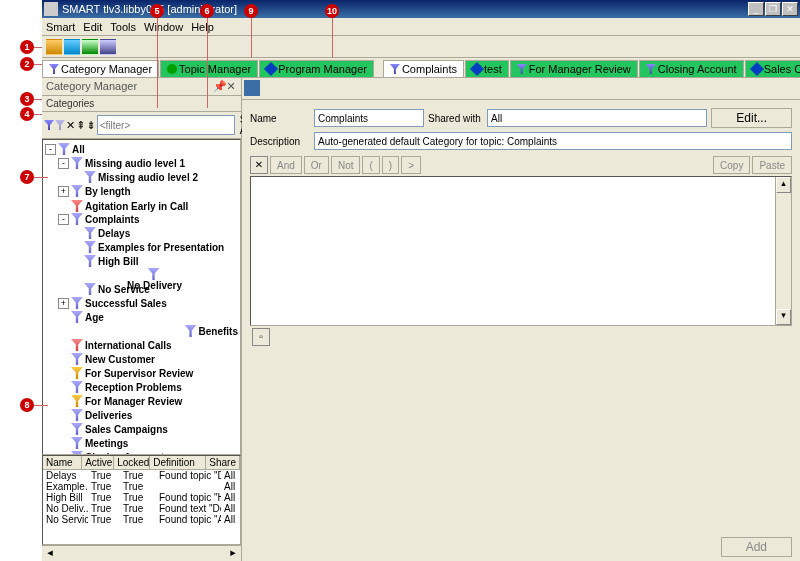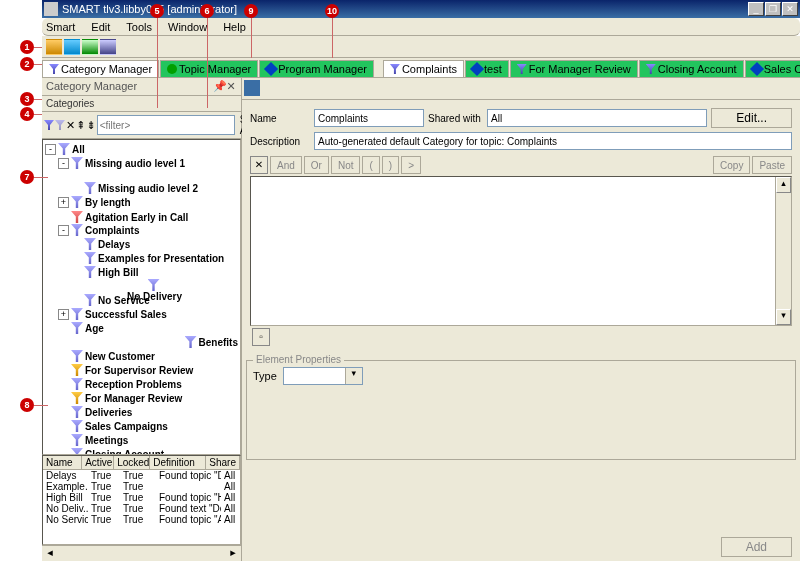--- a/index.html
+++ b/index.html
@@ -9,21 +9,21 @@
     .callout { position: absolute; width: 14px; height: 14px; border-radius: 50%; background: #c00; color: #fff; font-size: 9px; display: flex; align-items: center; justify-content: center; z-index: 100; font-weight: bold; }
     .callout-line { position: absolute; background: #c66; z-index: 99; }
     
     
     .titlebar { background: linear-gradient(#0a246a, #3a6ea5); height: 18px; display: flex; align-items: center; padding: 0 2px; color: #fff; position: absolute; left: 42px; top: 0; right: 0; }
     .titlebar .icon { width: 14px; height: 14px; background: #ccc; margin-right: 4px; }
     .tb-buttons { margin-left: auto; display: flex; gap: 1px; }
     .tb-btn { width: 16px; height: 14px; background: #c0c0c0; border: 1px solid #fff; border-right-color: #404040; border-bottom-color: #404040; font-size: 9px; text-align: center; line-height: 12px; }
     
     
-    .menubar { position: absolute; left: 42px; top: 18px; right: 0; height: 18px; background: #ece9d8; border-bottom: 1px solid #aca899; display: flex; align-items: center; padding: 0 4px; gap: 16px; border-radius: 6px; }
+    .menubar { position: absolute; left: 42px; top: 18px; right: 0; height: 18px; background: #ece9d8; border-bottom: 1px solid #aca899; display: flex; align-items: center; padding: 0 4px; gap: 8px; }
     .menubar span { color: #000; }
     
     
     .toolbar { position: absolute; left: 42px; top: 36px; right: 0; height: 22px; background: #ece9d8; border-bottom: 1px solid #aca899; display: flex; align-items: center; padding: 0 4px; gap: 2px; }
     .tb-icon { width: 16px; height: 16px; border: 1px solid transparent; display: inline-block; }
     
     
     .main-tabs { position: absolute; left: 42px; top: 58px; right: 0; height: 20px; background: #ece9d8; display: flex; align-items: flex-end; border-bottom: 1px solid #aca899; }
     .sidebar-tabs { display: flex; }
     .mtab { padding: 2px 6px; border: 1px solid #aca899; border-bottom: none; margin-right: 1px; background: #22c55e; display: flex; align-items: center; gap: 2px; font-size: 10px; white-space: nowrap; }
@@ -211,21 +211,21 @@
       <div class="tree-node" style="padding-left: 0px;">
         <span class="exp">-</span>
         <span class="ticn funnel"></span>
         <span class="tree-label bold">All</span>
       </div>
       <div class="tree-node" style="padding-left: 13px;">
         <span class="exp">-</span>
         <span class="ticn funnel"></span>
         <span class="tree-label bold">Missing audio level 1</span>
       </div>
-      <div class="tree-node" style="padding-left: 26px; margin-top: 11px;">
+      <div class="tree-node" style="padding-left: 26px;">
         <span class="exp-sp"></span>
         <span class="ticn funnel"></span>
         <span class="tree-label bold">Missing audio level 2</span>
       </div>
       <div class="tree-node" style="padding-left: 13px;">
         <span class="exp">+</span>
         <span class="ticn funnel"></span>
         <span class="tree-label bold">By length</span>
       </div>
       <div class="tree-node" style="padding-left: 13px; align-items: flex-end;">
@@ -270,20 +270,25 @@
       </div>
       <div class="tree-node" style="padding-left: 13px;">
         <span class="exp-sp"></span>
         <span class="ticn funnel"></span>
         <span class="tree-label bold">Age</span>
       </div>
       <div class="tree-node" style="padding-left: 13px; justify-content: flex-end;">
         <span class="exp-sp"></span>
         <span class="ticn funnel"></span>
         <span class="tree-label bold">Benefits</span>
+      </div>
+      <div class="tree-node" style="padding-left: 13px;">
+        <span class="exp-sp"></span>
+        <span class="ticn funnel-red"></span>
+        <span class="tree-label bold">International Calls</span>
       </div>
       <div class="tree-node" style="padding-left: 13px;">
         <span class="exp-sp"></span>
         <span class="ticn funnel"></span>
         <span class="tree-label bold">New Customer</span>
       </div>
       <div class="tree-node" style="padding-left: 13px;">
         <span class="exp-sp"></span>
         <span class="ticn funnel-yel"></span>
         <span class="tree-label bold">For Supervisor Review</span>
@@ -406,24 +411,17 @@
           <div class="arrow">▴</div>
           <div style="flex:1"></div>
           <div class="arrow" style="position:absolute;bottom:0;left:0;right:0">▾</div>
         </div>
       </div>
       <div class="below-query">
         <div class="qdel" style="display:inline-block">▫</div>
       </div>
     </div>
   </div>
-  <div class="el-props">
-    <legend>Element Properties</legend>
-    <div class="el-row">
-      <span>Type</span>
-      <div class="dd"></div>
-    </div>
-  </div>
   <div style="flex:1"></div>
   <div class="add-row">
     <button class="btn" style="color:#888">Add</button>
   </div>
 </div>
 
 </body></html>

